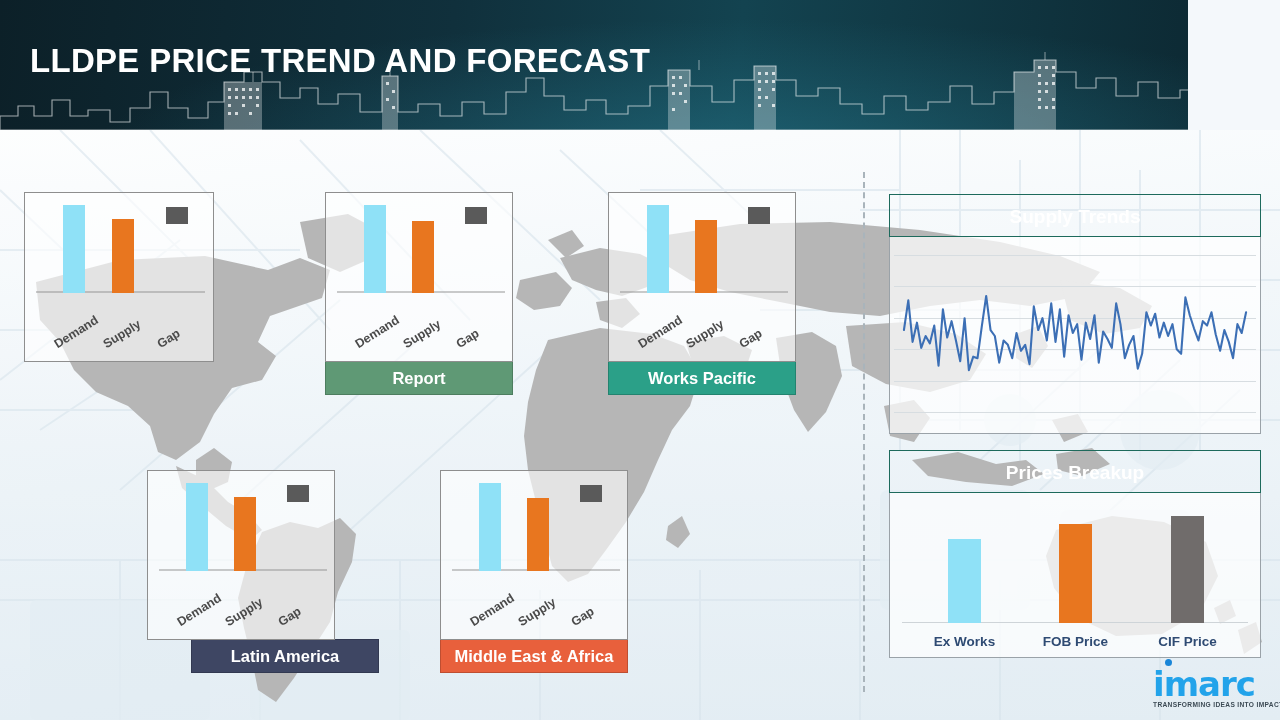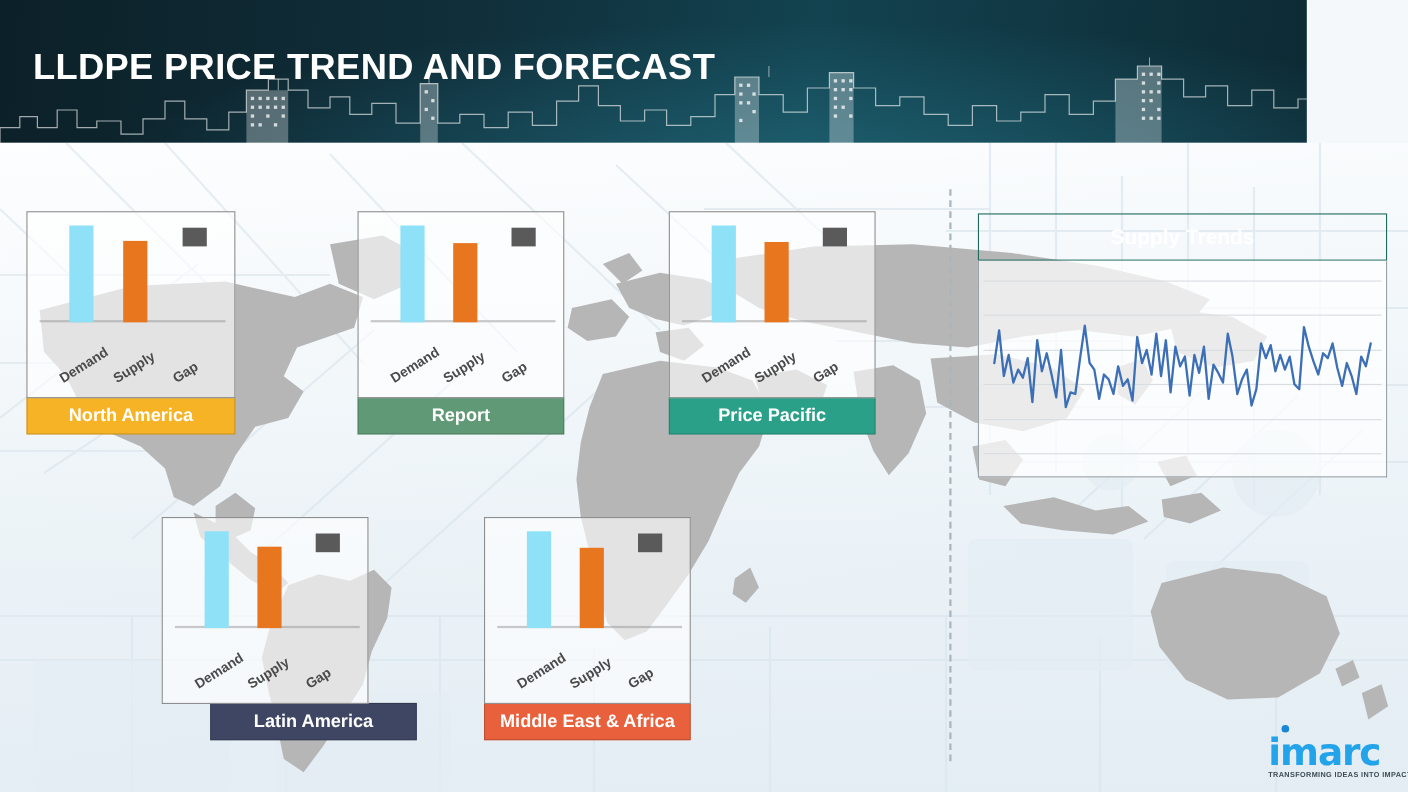--- a/index.html
+++ b/index.html
@@ -251,21 +251,20 @@
       <div class="card" style="left: 24px; top: 192px; width: 190px;">
         <div class="panel" style="width: 190px; height: 170px;">
           <div class="baseline" style="bottom: 68px;"></div>
           <div class="bar" style="width: 22px; height: 88px; left: 38px; background: rgb(143, 225, 247); bottom: 68px;"></div>
           <div class="blabel" style="left: 34px; bottom: 10px;">Demand</div>
           <div class="bar" style="width: 22px; height: 74px; left: 87px; background: rgb(232, 118, 31); bottom: 68px;"></div>
           <div class="blabel" style="left: 83px; bottom: 10px;">Supply</div>
           <div class="bar" style="width: 22px; height: 17px; left: 141px; background: rgb(90, 90, 90); bottom: 137px;"></div>
           <div class="blabel" style="left: 137px; bottom: 10px;">Gap</div>
         </div>
-        <div class="ctitle" style="background: rgb(245, 179, 37); width: 190px;">North America</div>
       </div>
       <div class="card" style="left: 325px; top: 192px; width: 188px;">
         <div class="panel" style="width: 188px; height: 170px;">
           <div class="baseline" style="bottom: 68px;"></div>
           <div class="bar" style="width: 22px; height: 88px; left: 38px; background: rgb(143, 225, 247); bottom: 68px;"></div>
           <div class="blabel" style="left: 34px; bottom: 10px;">Demand</div>
           <div class="bar" style="width: 22px; height: 72px; left: 86px; background: rgb(232, 118, 31); bottom: 68px;"></div>
           <div class="blabel" style="left: 82px; bottom: 10px;">Supply</div>
           <div class="bar" style="width: 22px; height: 17px; left: 139px; background: rgb(90, 90, 90); bottom: 137px;"></div>
           <div class="blabel" style="left: 135px; bottom: 10px;">Gap</div>
@@ -275,21 +274,21 @@
       <div class="card" style="left: 608px; top: 192px; width: 188px;">
         <div class="panel" style="width: 188px; height: 170px;">
           <div class="baseline" style="bottom: 68px;"></div>
           <div class="bar" style="width: 22px; height: 88px; left: 38px; background: rgb(143, 225, 247); bottom: 68px;"></div>
           <div class="blabel" style="left: 34px; bottom: 10px;">Demand</div>
           <div class="bar" style="width: 22px; height: 73px; left: 86px; background: rgb(232, 118, 31); bottom: 68px;"></div>
           <div class="blabel" style="left: 82px; bottom: 10px;">Supply</div>
           <div class="bar" style="width: 22px; height: 17px; left: 139px; background: rgb(90, 90, 90); bottom: 137px;"></div>
           <div class="blabel" style="left: 135px; bottom: 10px;">Gap</div>
         </div>
-        <div class="ctitle" style="background: rgb(43, 160, 136); width: 188px;">Price Pacific</div>
+        <div class="ctitle" style="background: rgb(43, 160, 136); width: 188px;">Works Pacific</div>
       </div>
       <div class="card" style="left: 147px; top: 470px; width: 188px;">
         <div class="panel" style="width: 188px; height: 170px;">
           <div class="baseline" style="bottom: 68px;"></div>
           <div class="bar" style="width: 22px; height: 88px; left: 38px; background: rgb(143, 225, 247); bottom: 68px;"></div>
           <div class="blabel" style="left: 34px; bottom: 10px;">Demand</div>
           <div class="bar" style="width: 22px; height: 74px; left: 86px; background: rgb(232, 118, 31); bottom: 68px;"></div>
           <div class="blabel" style="left: 82px; bottom: 10px;">Supply</div>
           <div class="bar" style="width: 22px; height: 17px; left: 139px; background: rgb(90, 90, 90); bottom: 137px;"></div>
           <div class="blabel" style="left: 135px; bottom: 10px;">Gap</div>
@@ -320,20 +319,34 @@
           <div class="grid-l" style="top: 112px;"></div>
           <div class="grid-l" style="top: 144px;"></div>
           <div class="grid-l" style="top: 175px;"></div>
         </div>
       <svg id="pt-svg" viewBox="0 0 372 197" preserveAspectRatio="none" style="position:absolute;left:0;top:0;width:100%;height:100%;">
         <polyline id="pt-line" fill="none" stroke-width="2.1" stroke-linejoin="round" stroke-linecap="round" points="14.0,93.5 18.4,63.7 22.7,105.4 27.1,86.1 31.4,111.4 35.8,99.5 40.1,106.9 44.5,89.0 48.8,129.3 53.2,72.7 57.5,101.0 61.9,84.6 66.3,104.0 70.6,124.8 75.0,81.6 79.3,133.8 83.7,120.3 88.0,121.8 92.4,89.0 96.7,59.3 101.1,93.5 105.4,99.5 109.8,126.3 114.2,104.0 118.5,108.4 122.9,121.8 127.2,96.5 131.6,114.4 135.9,108.4 140.3,127.8 144.6,69.7 149.0,93.5 153.3,81.6 157.7,104.0 162.1,66.7 166.4,105.4 170.8,72.7 175.1,120.3 179.5,78.6 183.8,96.5 188.2,87.6 192.5,123.3 196.9,86.1 201.2,102.5 205.6,78.6 209.9,126.3 214.3,95.0 218.7,102.5 223.0,111.4 227.4,66.7 231.7,87.6 236.1,121.8 240.4,108.4 244.8,99.5 249.1,132.3 253.5,117.4 257.8,75.6 262.2,89.0 266.6,77.1 270.9,101.0 275.3,86.1 279.6,99.5 284.0,87.6 288.3,112.9 292.7,117.4 297.0,60.7 301.4,78.6 305.7,92.0 310.1,104.0 314.5,84.6 318.8,89.0 323.2,75.6 327.5,98.0 331.9,114.4 336.2,93.5 340.6,105.4 344.9,121.8 349.3,87.6 353.6,96.5 358.0,75.6" stroke="#3c6fb5"></polyline>
       </svg>
     </div>
   </div>
 
+  <div class="rpanel" style="left:889px;top:450px;width:372px;height:208px;">
+    <div class="rhead">Prices Breakup</div>
+    <div class="rbody" style="height:165px;">
+      <div class="pb-axis"></div>
+      <div id="pb-bars">
+          <div class="pb-bar" style="width: 33px; height: 84px; left: 58px; background: rgb(143, 225, 247);"></div>
+          <div class="pb-label" style="left: 26px; width: 97px;">Ex Works</div>
+          <div class="pb-bar" style="width: 33px; height: 99px; left: 169px; background: rgb(232, 118, 31);"></div>
+          <div class="pb-label" style="left: 137px; width: 97px;">FOB Price</div>
+          <div class="pb-bar" style="width: 33px; height: 107px; left: 281px; background: rgb(112, 108, 107);"></div>
+          <div class="pb-label" style="left: 249px; width: 97px;">CIF Price</div>
+        </div>
+    </div>
+  </div>
 
   <div class="logo">
     <div style="position:relative;">
       <div style="position:absolute;left:12px;top:-9px;width:7px;height:7px;
                   border-radius:50%;background:#1a86d8;"></div>
       <div class="logo-word">imarc</div>
     </div>
     <div class="logo-tag">TRANSFORMING IDEAS INTO IMPACT</div>
   </div>
 

